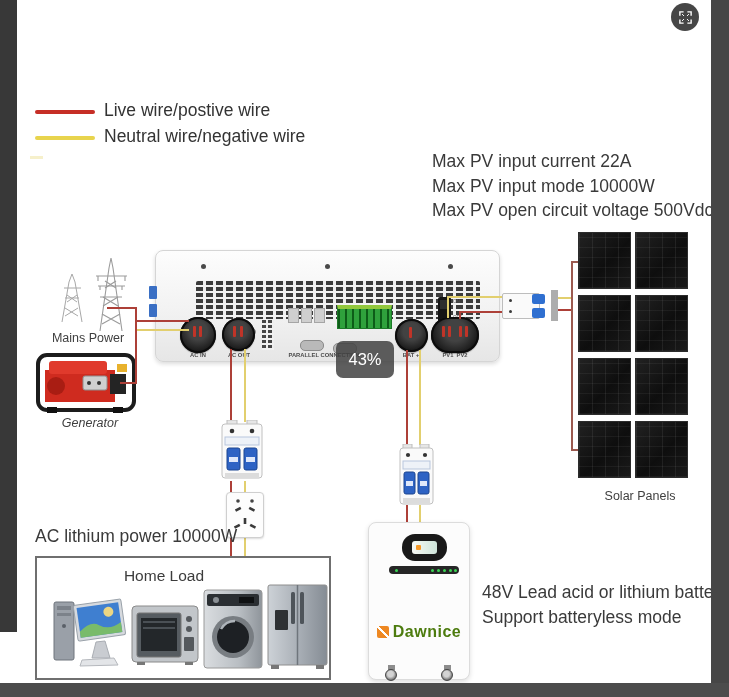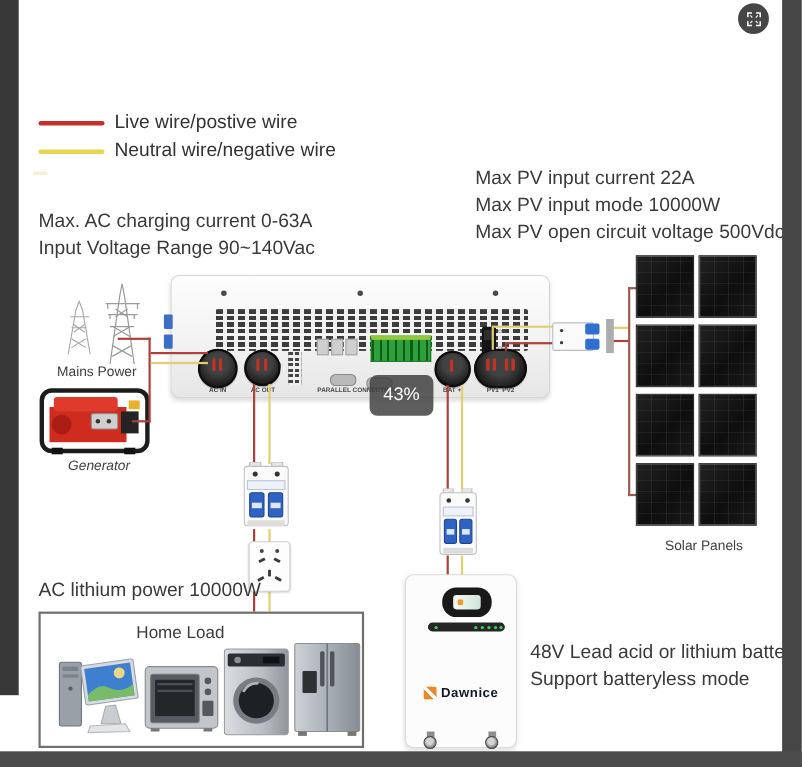--- a/index.html
+++ b/index.html
@@ -98,21 +98,21 @@
     border:1px solid #dcdcdc; border-radius:8px; box-shadow:0 2px 5px rgba(0,0,0,0.13); }
   #bat-display { position:absolute; left:33px; top:11px; width:45px; height:27px; background:#191919; border-radius:13px; }
   #bat-screen { position:absolute; left:10px; top:7px; width:25px; height:13px; border-radius:3px;
     background:linear-gradient(90deg,#f7f9f4,#cfe5da); }
   #bat-screen i { position:absolute; left:4px; top:4px; width:5px; height:5px; background:#f59a2a; border-radius:1px; }
   #bat-led { position:absolute; left:20px; top:43px; width:70px; height:8px; background:#262626; border-radius:4px; }
   #bat-led b { position:absolute; top:2.5px; width:3px; height:3px; border-radius:50%; background:#39d353; }
   #bat-logo { position:absolute; left:0; top:100px; width:100%; display:flex; align-items:center; justify-content:center; gap:4px; }
   #bat-logo .mark { width:12px; height:12px; background:#ee8822; border-radius:2px;
     background-image:linear-gradient(45deg, rgba(0,0,0,0) 42%, #fff 42% 58%, rgba(0,0,0,0) 58%); }
-  #bat-logo .name { font-size:12px; font-weight:800; color:#0f172a; letter-spacing:0.5px; }
+  #bat-logo .name { font-size:16px; font-weight:800; color:#4d7c0f; letter-spacing:0.5px; }
   .wheel { position:absolute; top:142px; width:16px; height:18px; }
   .wheel .mount { position:absolute; left:5px; top:0; width:7px; height:5px; background:#8d8d8d; }
   .wheel .tyre { position:absolute; left:2px; top:4px; width:12px; height:12px; border-radius:50%;
     background:radial-gradient(circle at 45% 40%, #d4d4d4 0 35%, #6f6f6f 75%); border:1px solid #454545; }
 
   
   #homeload-box { left:35px; top:556px; width:296px; height:124px; border:2px solid #6f6f6f; background:#fff; }
   #homeload-label { left:96px; top:567px; width:136px; text-align:center; font-size:15.5px; color:#3c3c3c; }
 
   
@@ -132,24 +132,20 @@
       <path d="M9.5 9.5 L6.5 6.5 M14.5 9.5 L17.5 6.5 M14.5 14.5 L17.5 17.5 M9.5 14.5 L6.5 17.5" stroke="#fff" stroke-width="1.6"></path>
     </svg>
   </div>
 
   <div class="legend-line" style="left:35px; top:110px; background:#c62e26;"></div>
   <div class="legend-label" style="left:104px; top:100px;">Live wire/postive wire</div>
   <div class="legend-line" style="left:35px; top:136px; background:#e8d44d;"></div>
   <div class="legend-label" style="left:104px; top:126px;">Neutral wire/negative wire</div>
   <div class="abs" style="left:30px; top:156px; width:13px; height:3px; background:#eee3a0; opacity:.55;"></div>
 
-  <div class="spec-block" style="left:35px; top:188px;">
-    <div>Max. AC charging current 0-63A</div>
-    <div>Input Voltage Range 90~140Vac</div>
-  </div>
   <div class="spec-block" style="left:432px; top:149px;">
     <div>Max PV input current 22A</div>
     <div>Max PV input mode 10000W</div>
     <div>Max PV open circuit voltage 500Vdc</div>
   </div>
 
   <svg class="abs" style="left:52px; top:254px;" width="88" height="78" viewBox="0 0 88 78">
     <g stroke="#9b9b9b" stroke-width="1.1" fill="none">
       <path d="M48 77 L57 14 M70 77 L61 14 M57 14 L59 4 L61 14"></path>
       <path d="M44 22 H75 M46 32 H73 M48 43 H70"></path>

